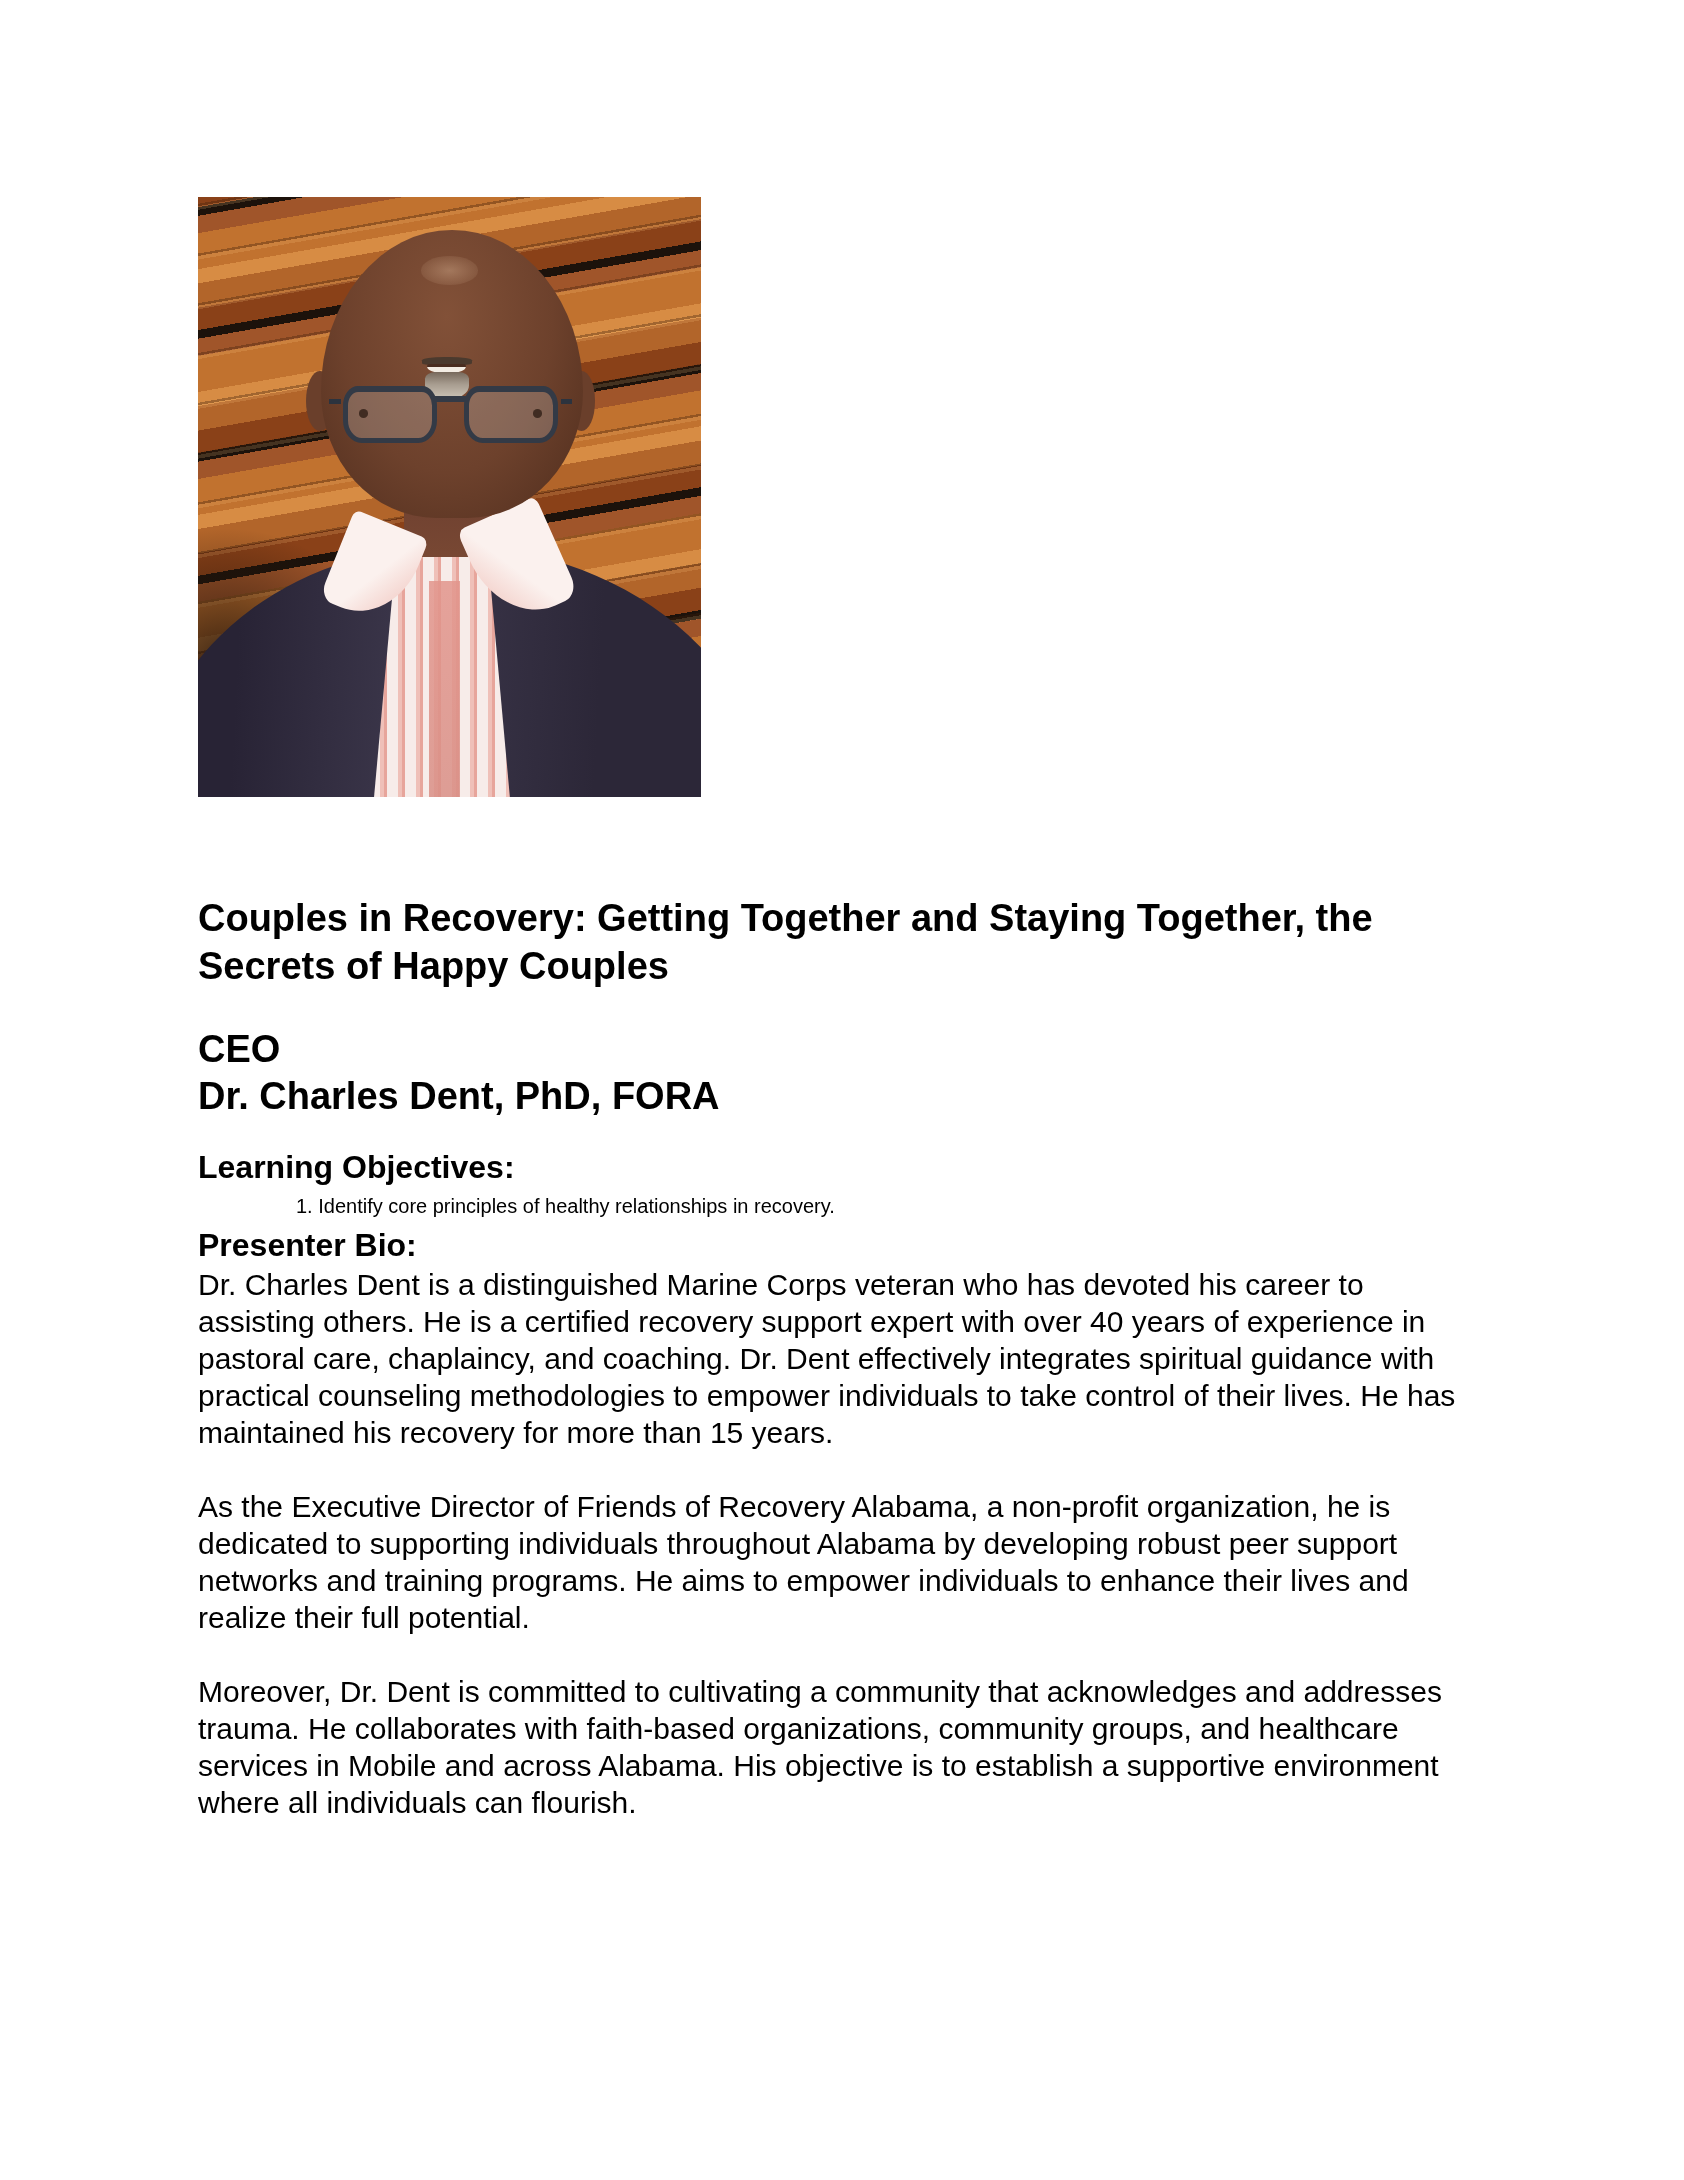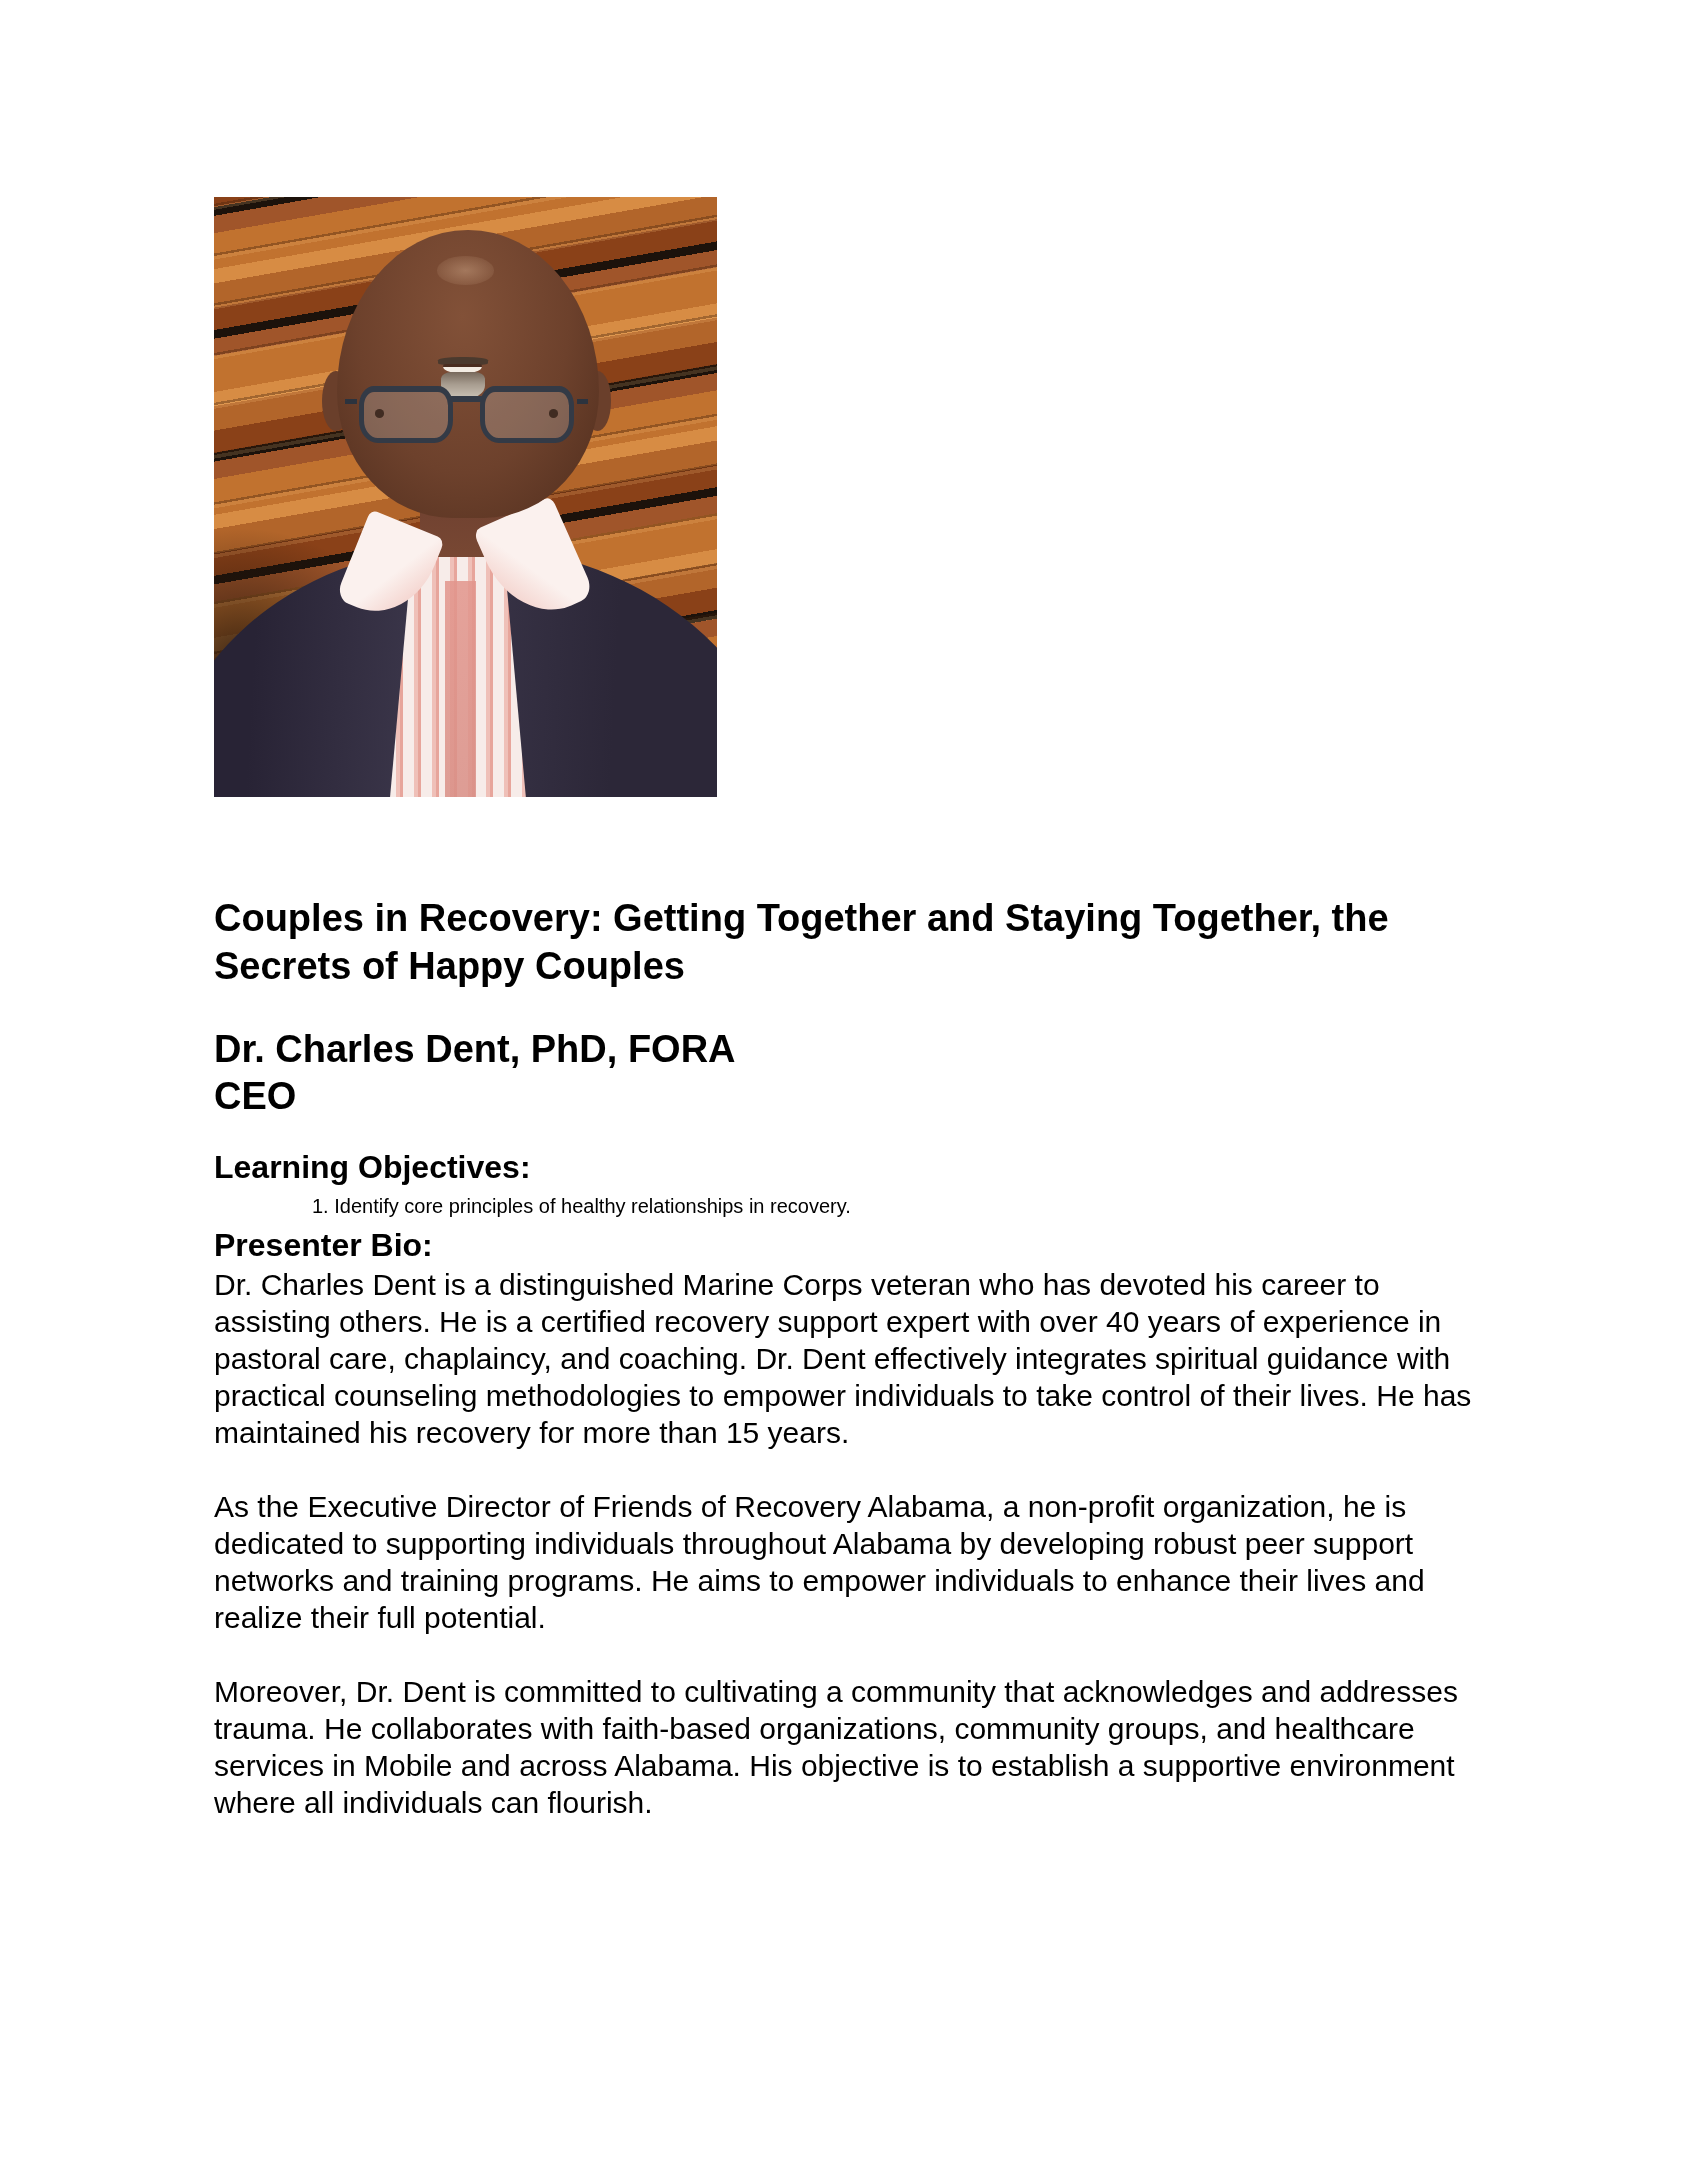--- a/index.html
+++ b/index.html
@@ -4,21 +4,21 @@
 <style>
   * { margin: 0; padding: 0; box-sizing: border-box; }
   html, body { background: #ffffff; }
   body {
     width: 1685px; height: 2181px;
     font-family: "Liberation Sans", sans-serif;
     color: #000000;
     position: relative;
     overflow: hidden;
   }
-  .page { position: absolute; inset: 0; background: #ffffff; margin-left: 16px; }
+  .page { position: absolute; inset: 0; background: #ffffff; }
 
   
   .photo {
     position: absolute; left: 198px; top: 197px;
     width: 503px; height: 600px;
     overflow: hidden;
     background: #a85a24;
   }
   .wood {
     position: absolute; left: -25%; top: -25%; width: 150%; height: 150%;
@@ -180,22 +180,22 @@
       </div>
       <div class="bridge"></div>
     </div>
   </div>
 
   <div class="content">
 
     <div class="doc-title">Couples in Recovery: Getting Together and Staying Together, the Secrets of Happy Couples</div>
 
     <div class="author-block">
+      <div class="author-line">CEO</div>
       <div class="author-line">Dr. Charles Dent, PhD, FORA</div>
-      <div class="author-line">CEO</div>
     </div>
 
     <div class="section-heading">Learning Objectives:</div>
 
     <div class="objectives">
       <div class="objective-item">1. Identify core principles of healthy relationships in recovery.</div>
     </div>
 
     <div class="section-heading">Presenter Bio:</div>
 

